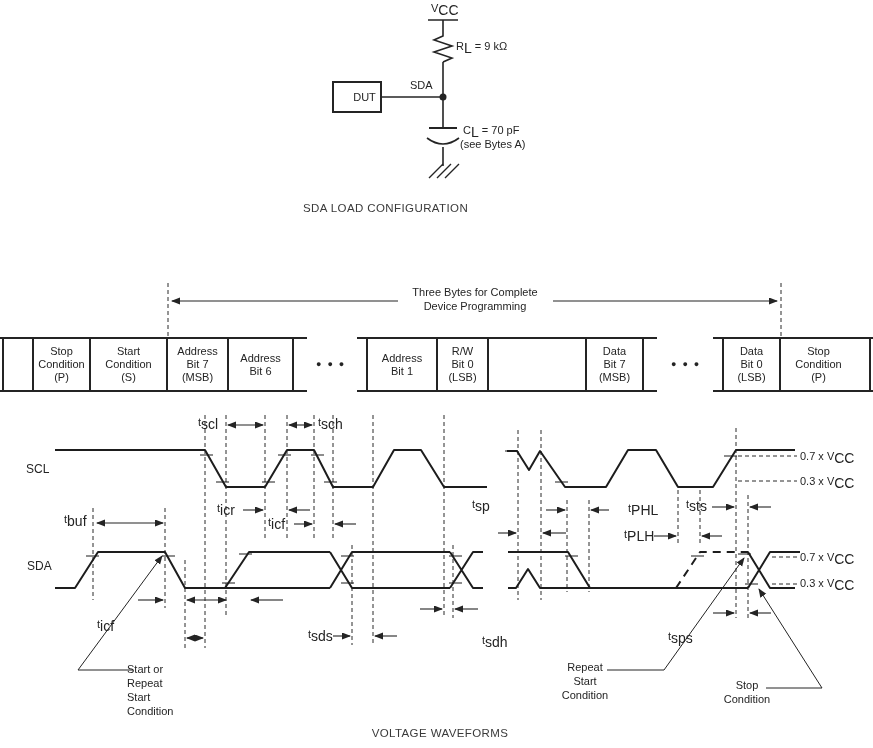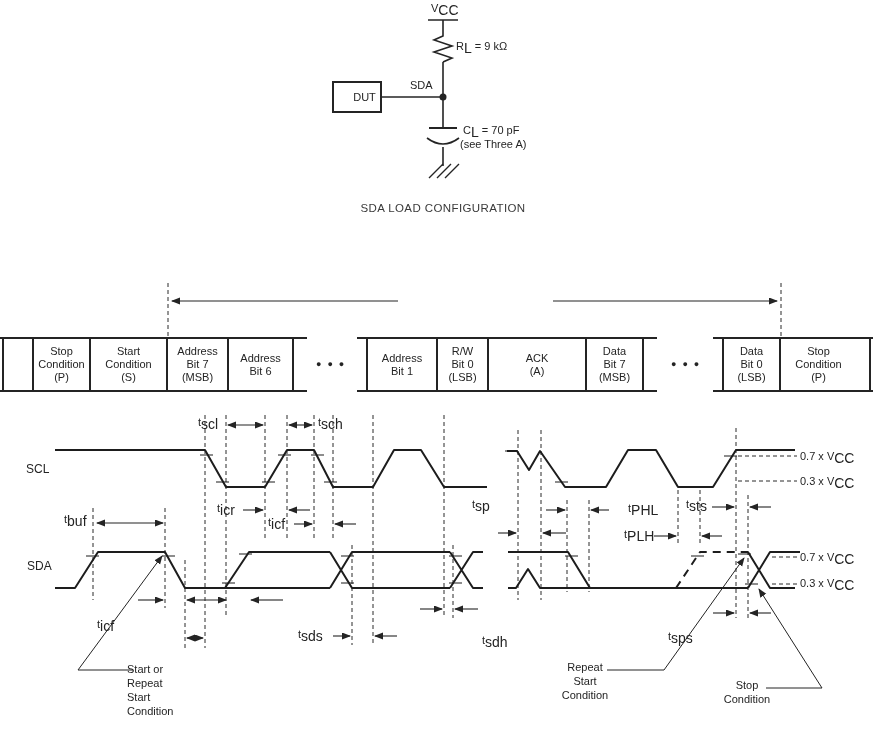--- a/index.html
+++ b/index.html
@@ -6,21 +6,21 @@
   .stage{position:relative;width:873px;height:748px;background:#fff;overflow:hidden;
          font-family:"Liberation Sans",sans-serif;color:#242424;}
   .stage svg{position:absolute;left:0;top:0;}
   .lbl{position:absolute;font-size:11px;line-height:13px;white-space:pre-line;}
   .lbl sub{font-size:14px;line-height:1;}
   .sig{font-size:12px;}
   .cell{position:absolute;top:339px;height:51px;display:flex;align-items:center;justify-content:center;
         text-align:center;font-size:11px;line-height:13px;white-space:pre-line;}
   .center{text-align:center;}
   .dots{position:absolute;font-size:9px;letter-spacing:6px;line-height:10px;}
-  .cap{font-size:11.5px;letter-spacing:0.4px;color:#3a3a3a;text-align:center;}
+  .cap{font-size:11.5px;letter-spacing:0.4px;color:#3a3a3a;}
 </style>
 </head>
 <body>
 
 <div class="stage">
 
   <svg width="873" height="748" viewBox="0 0 873 748">
     <defs>
       <marker id="ah" markerUnits="userSpaceOnUse" markerWidth="9" markerHeight="8" refX="8" refY="3.5" orient="auto-start-reverse">
         <path d="M0,0 L9,3.5 L0,7 Z" fill="#242424"></path>
@@ -114,41 +114,41 @@
       <path d="M607,670 L664,670 L744,558" marker-end="url(#ah)"></path>
       <path d="M766,688 L822,688 L759,589" marker-end="url(#ah)"></path>
     </g>
   </svg>
 
   <div class="lbl" style="left:431px;top:2px"><span>V</span><sub>CC</sub></div>
   <div class="lbl" style="left:456px;top:40px"><span>R</span><sub>L</sub><span> = 9 kΩ</span></div>
   <div class="lbl" style="left:333px;top:82px;width:63px;height:30px;display:flex;align-items:center;justify-content:center">DUT</div>
   <div class="lbl" style="left:410px;top:79px">SDA</div>
   <div class="lbl" style="left:463px;top:124px"><span>C</span><sub>L</sub><span> = 70 pF</span></div>
-  <div class="lbl" style="left:460px;top:138px">(see Three A)</div>
+  <div class="lbl" style="left:460px;top:138px">(see Bytes A)</div>
   <div class="lbl cap" style="left:303px;top:202px;width:280px">SDA LOAD CONFIGURATION</div>
 
+  <div class="lbl center" style="left:375px;top:285px;width:200px;line-height:14px">Three Bytes for Complete
+Device Programming</div>
   <div class="cell" style="left:33px;width:57px">Stop
 Condition
 (P)</div>
   <div class="cell" style="left:90px;width:77px">Start
 Condition
 (S)</div>
   <div class="cell" style="left:167px;width:61px">Address
 Bit 7
 (MSB)</div>
   <div class="cell" style="left:228px;width:65px">Address
 Bit 6</div>
   <div class="cell" style="left:367px;width:70px">Address
 Bit 1</div>
   <div class="cell" style="left:437px;width:51px">R/W
 Bit 0
 (LSB)</div>
-  <div class="cell" style="left:488px;width:98px">ACK
-(A)</div>
   <div class="cell" style="left:586px;width:57px">Data
 Bit 7
 (MSB)</div>
   <div class="cell" style="left:723px;width:57px">Data
 Bit 0
 (LSB)</div>
   <div class="cell" style="left:780px;width:77px">Stop
 Condition
 (P)</div>
   <div class="dots" style="left:316px;top:359px">●●●</div>
@@ -156,21 +156,21 @@
 
   <div class="lbl sig" style="left:26px;top:463px">SCL</div>
   <div class="lbl sig" style="left:27px;top:560px">SDA</div>
 
   <div class="lbl" style="left:64px;top:513px"><span>t</span><sub>buf</sub></div>
   <div class="lbl" style="left:198px;top:416px"><span>t</span><sub>scl</sub></div>
   <div class="lbl" style="left:318px;top:416px"><span>t</span><sub>sch</sub></div>
   <div class="lbl" style="left:217px;top:502px"><span>t</span><sub>icr</sub></div>
   <div class="lbl" style="left:268px;top:516px"><span>t</span><sub>icf</sub></div>
   <div class="lbl" style="left:97px;top:618px"><span>t</span><sub>icf</sub></div>
-  <div class="lbl" style="left:298px;top:628px"><span>t</span><sub>sds</sub></div>
+  <div class="lbl" style="left:308px;top:628px"><span>t</span><sub>sds</sub></div>
   <div class="lbl" style="left:482px;top:634px"><span>t</span><sub>sdh</sub></div>
   <div class="lbl" style="left:472px;top:498px"><span>t</span><sub>sp</sub></div>
   <div class="lbl" style="left:628px;top:502px"><span>t</span><sub>PHL</sub></div>
   <div class="lbl" style="left:624px;top:528px"><span>t</span><sub>PLH</sub></div>
   <div class="lbl" style="left:686px;top:498px"><span>t</span><sub>sts</sub></div>
   <div class="lbl" style="left:668px;top:630px"><span>t</span><sub>sps</sub></div>
 
   <div class="lbl" style="left:800px;top:450px"><span>0.7 x V</span><sub>CC</sub></div>
   <div class="lbl" style="left:800px;top:475px"><span>0.3 x V</span><sub>CC</sub></div>
   <div class="lbl" style="left:800px;top:551px"><span>0.7 x V</span><sub>CC</sub></div>
@@ -179,14 +179,15 @@
   <div class="lbl" style="left:127px;top:662px;line-height:14px">Start or
 Repeat
 Start
 Condition</div>
   <div class="lbl center" style="left:550px;top:660px;width:70px;line-height:14px">Repeat
 Start
 Condition</div>
   <div class="lbl center" style="left:712px;top:678px;width:70px;line-height:14px">Stop
 Condition</div>
 
+  <div class="lbl cap center" style="left:300px;top:727px;width:280px">VOLTAGE WAVEFORMS</div>
 
 </div>
 
 </body></html>

